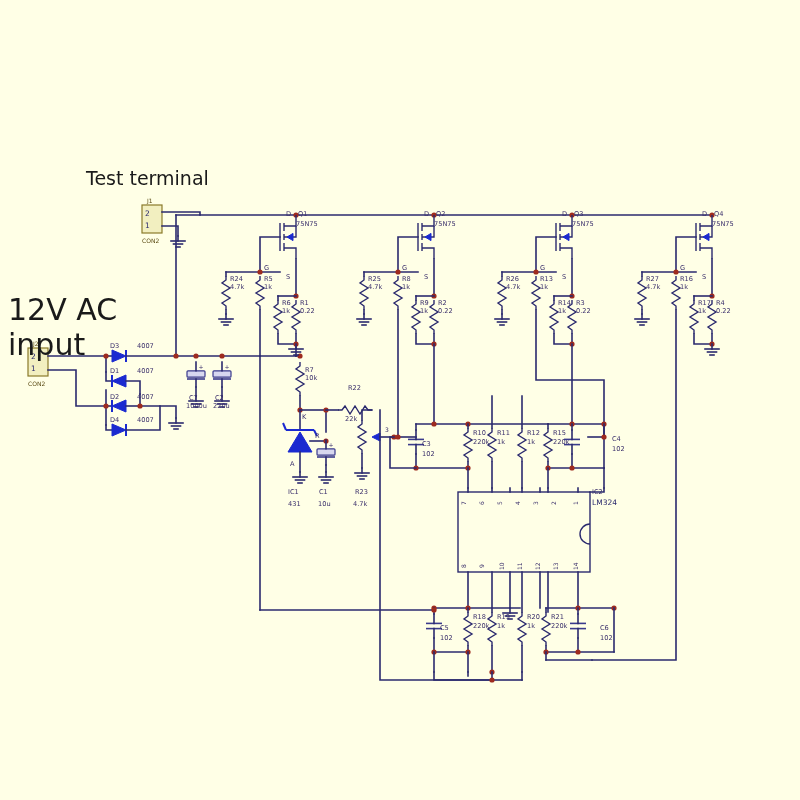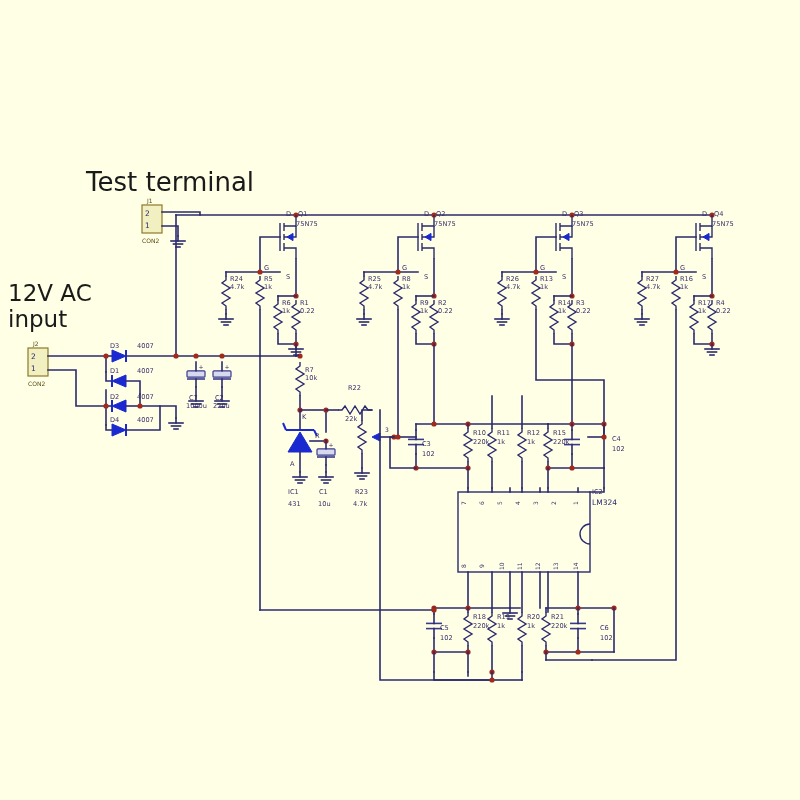--- a/index.html
+++ b/index.html
@@ -11,22 +11,22 @@
   }
   #sheet{position:relative;width:800px;height:800px;}
   svg#schem{position:absolute;left:0;top:0;width:800px;height:800px;display:block;}
   .anno{
     position:absolute;
     font-family:"DejaVu Sans", sans-serif;
     color:#1a1a1a;
     white-space:pre;
     line-height:1.15;
   }
-  #title-test{left:86px;top:168px;font-size:26px;}
-  #title-input{left:8px;top:280px;font-size:23px;}
+  #title-test{left:86px;top:168px;font-size:19px;}
+  #title-input{left:8px;top:293px;font-size:30px;}
 </style>
 </head>
 <body>
 
 <div id="sheet">
 
   <svg id="schem" viewBox="0 0 800 800">
     <defs>
       <style>
         .w{stroke:#2b2a6e;stroke-width:1.6;fill:none;stroke-linecap:square;}

